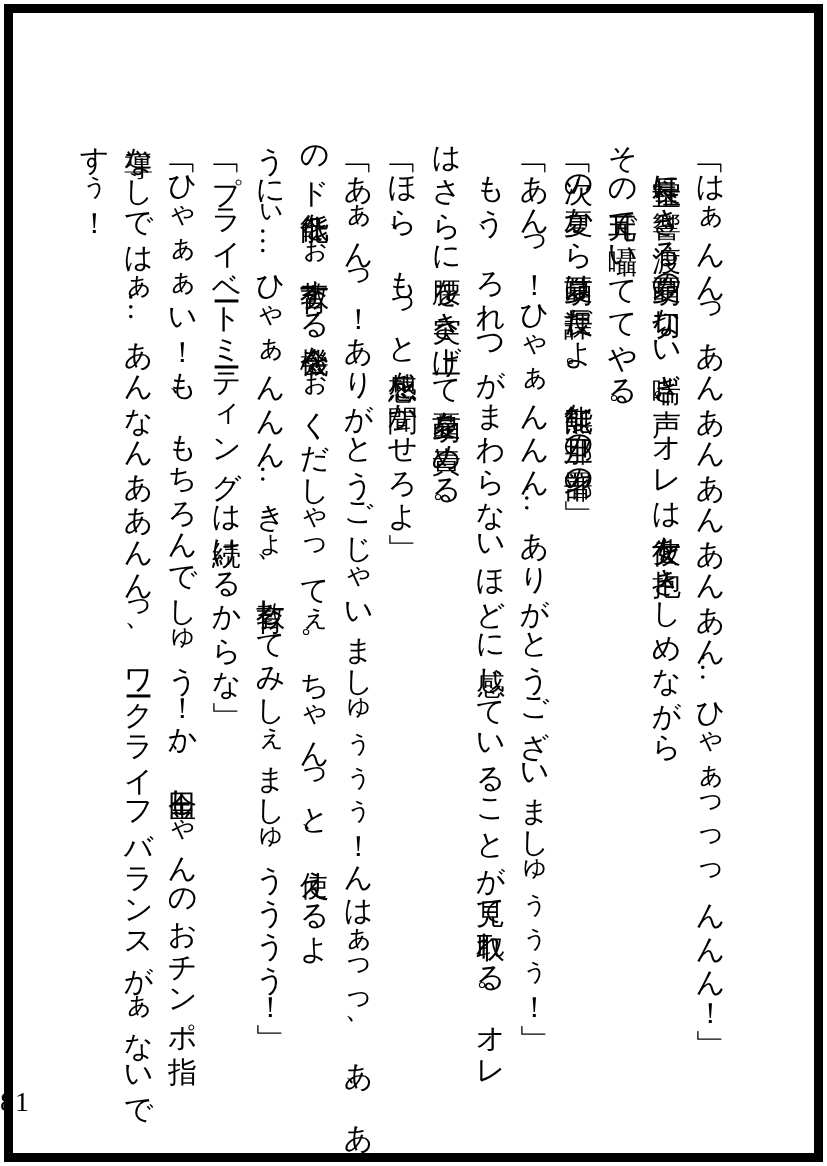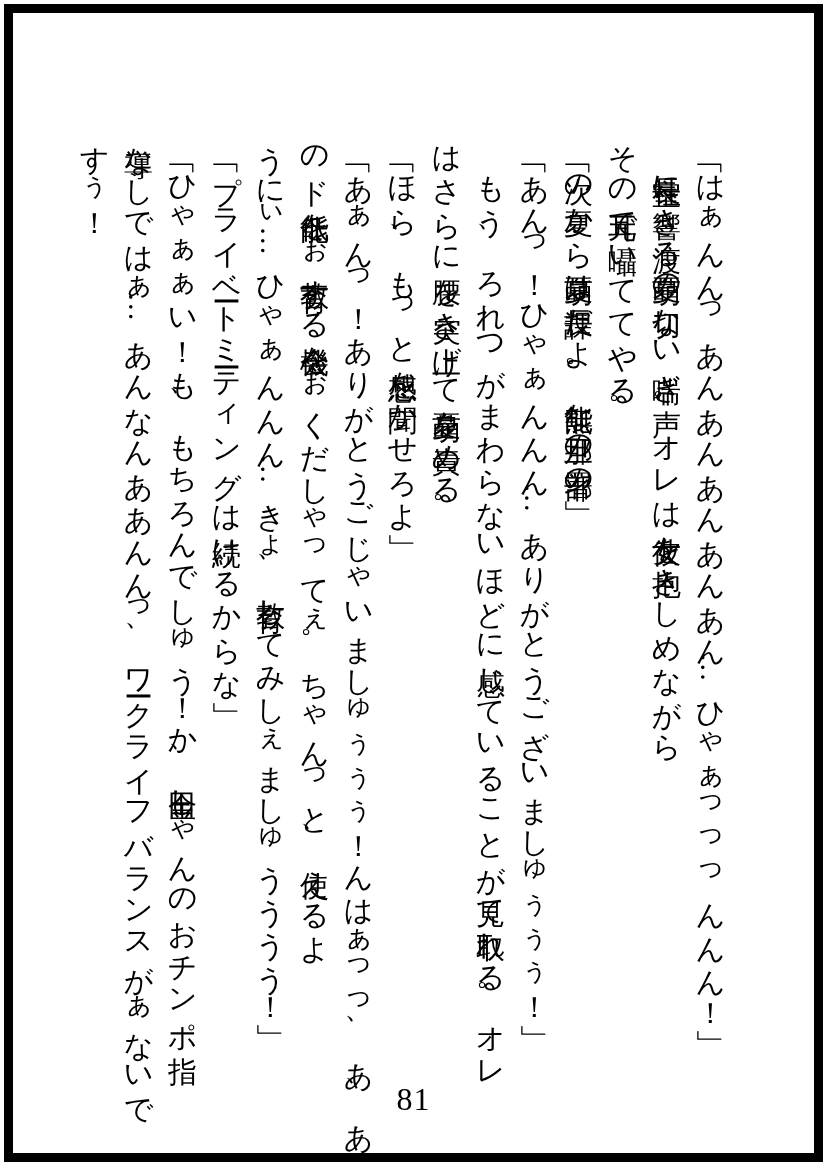--- a/index.html
+++ b/index.html
@@ -37,22 +37,21 @@
     white-space: nowrap;
   }
   .indent {
     text-indent: 29px;
   }
   .page-number {
     position: absolute;
     bottom: 48px;
     left: 0;
     width: 100%;
-    text-align: center;
-    font-size: 32px;
+    font-size: 28px;
     letter-spacing: 1px;
   }
 </style>
 </head>
 <body>
 
 <div class="page">
   <div class="frame"></div>
 
   <div class="text-area">

